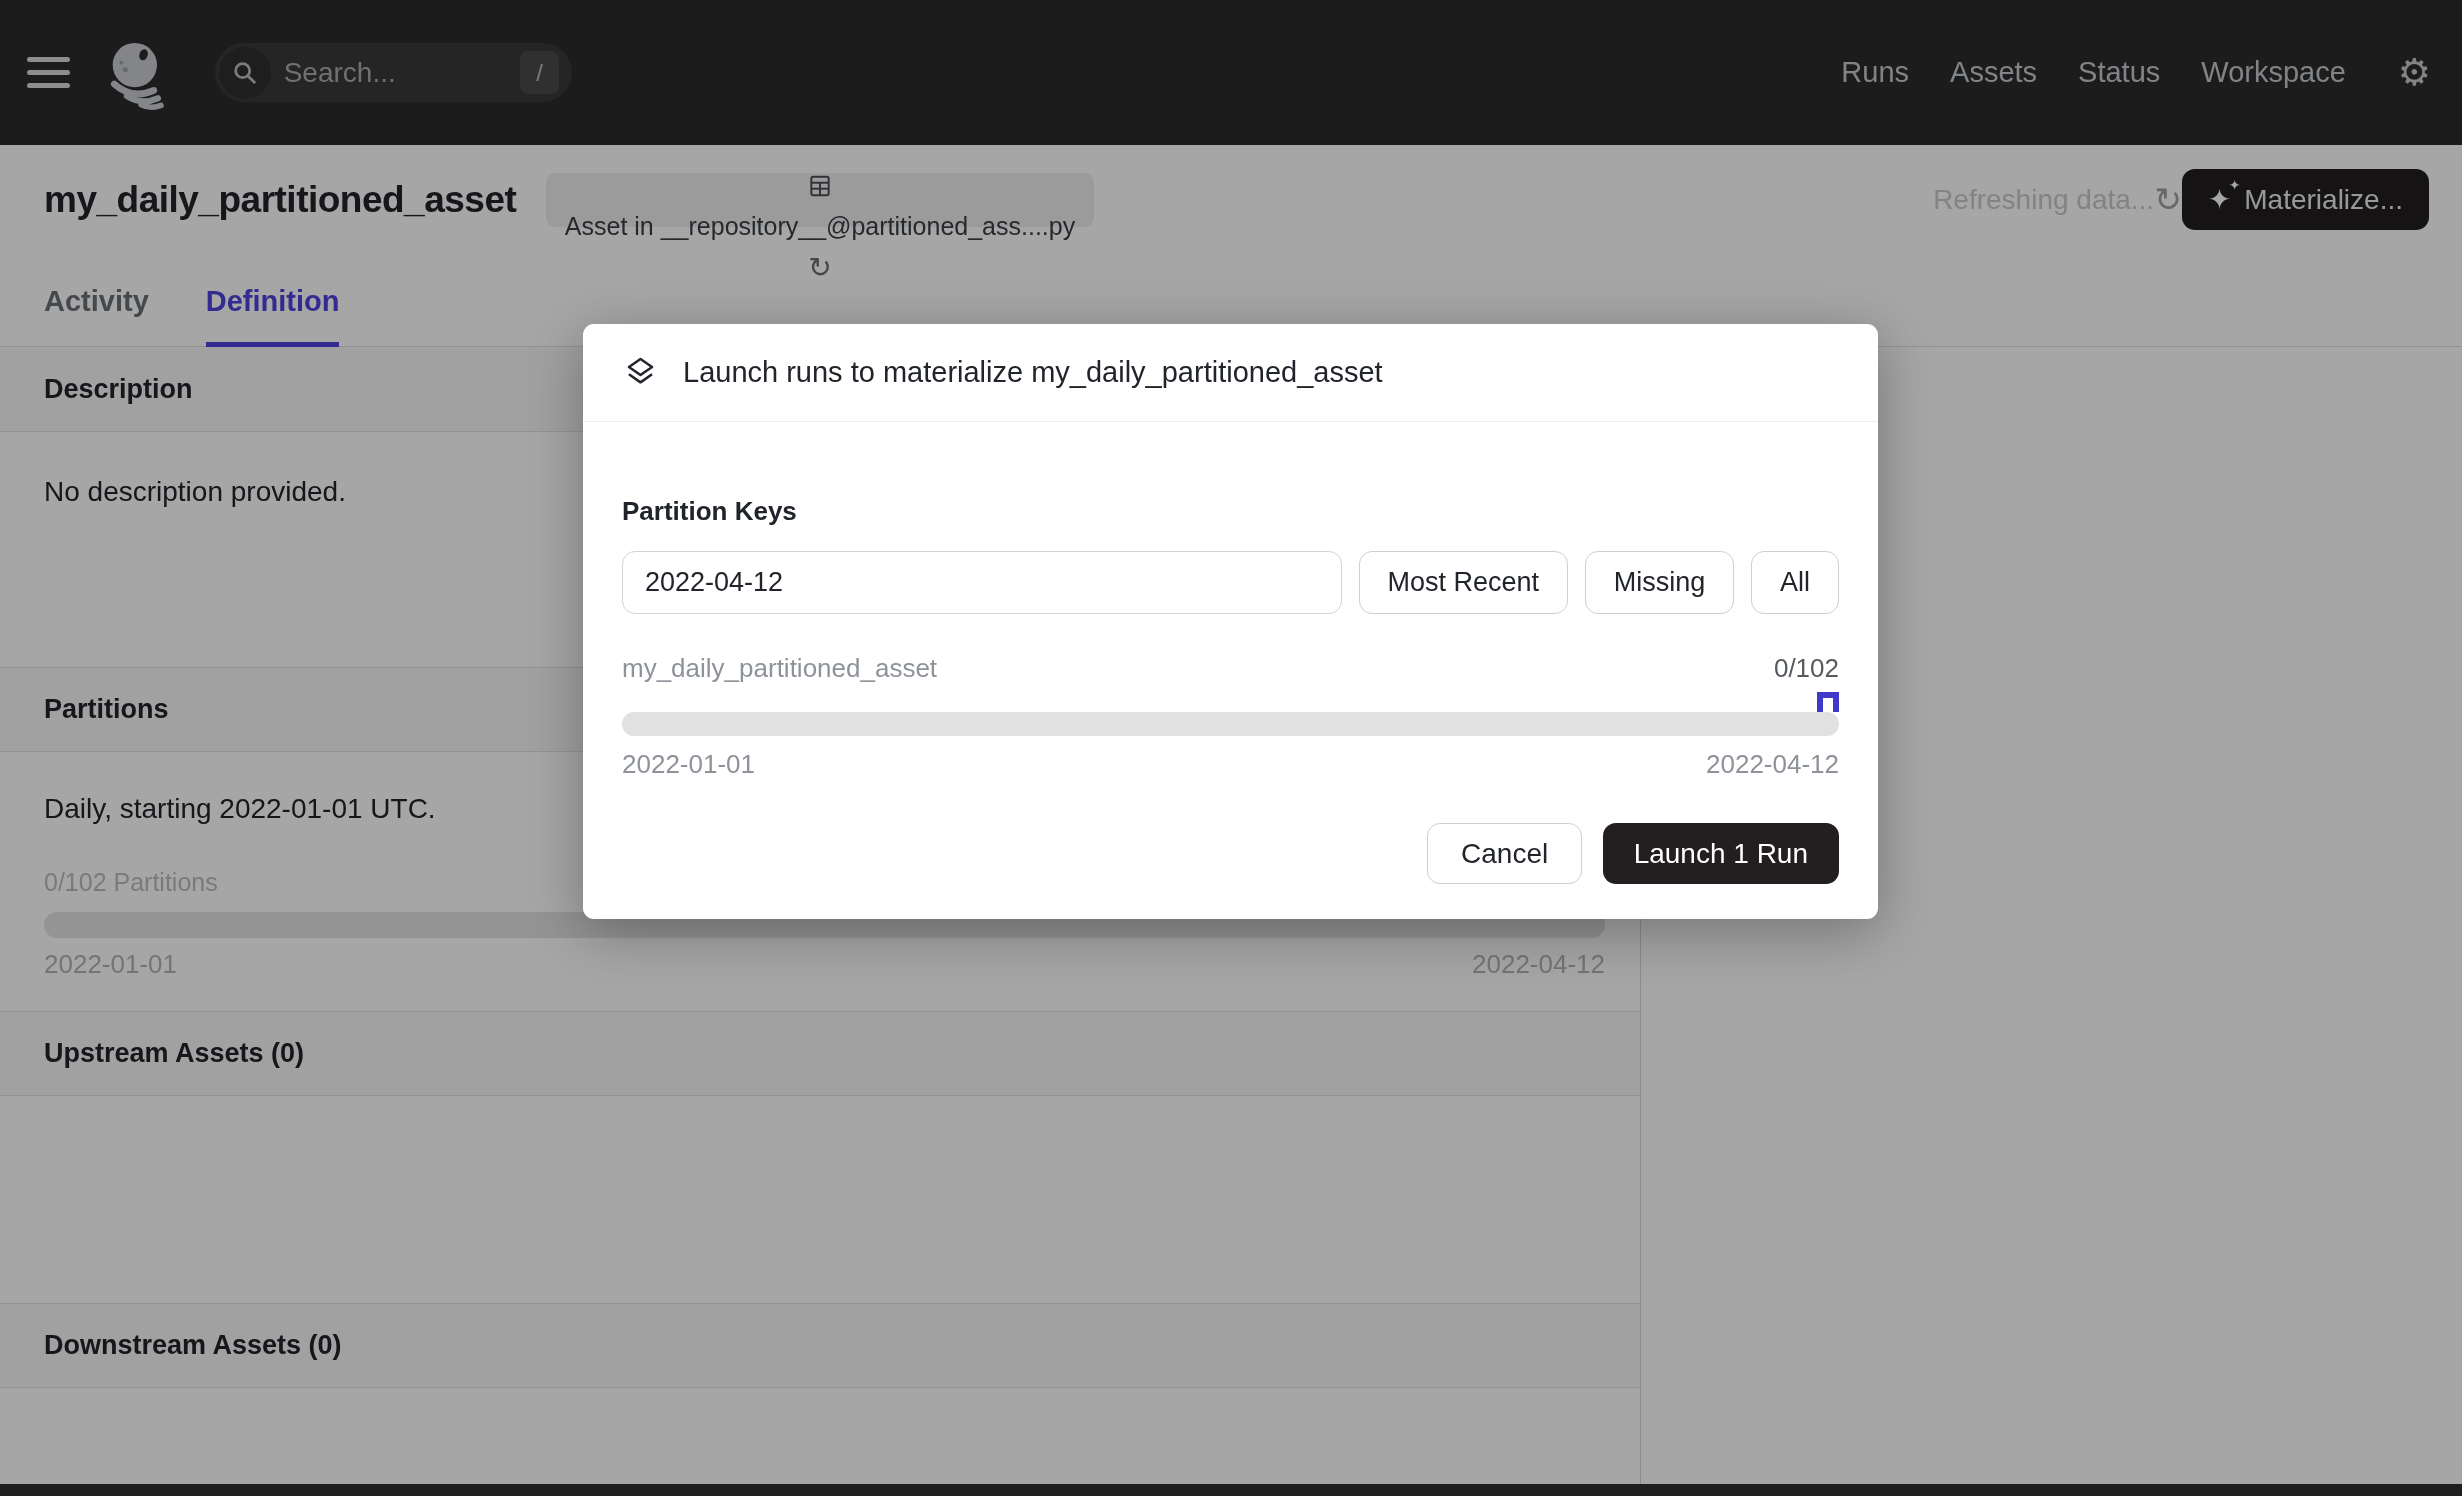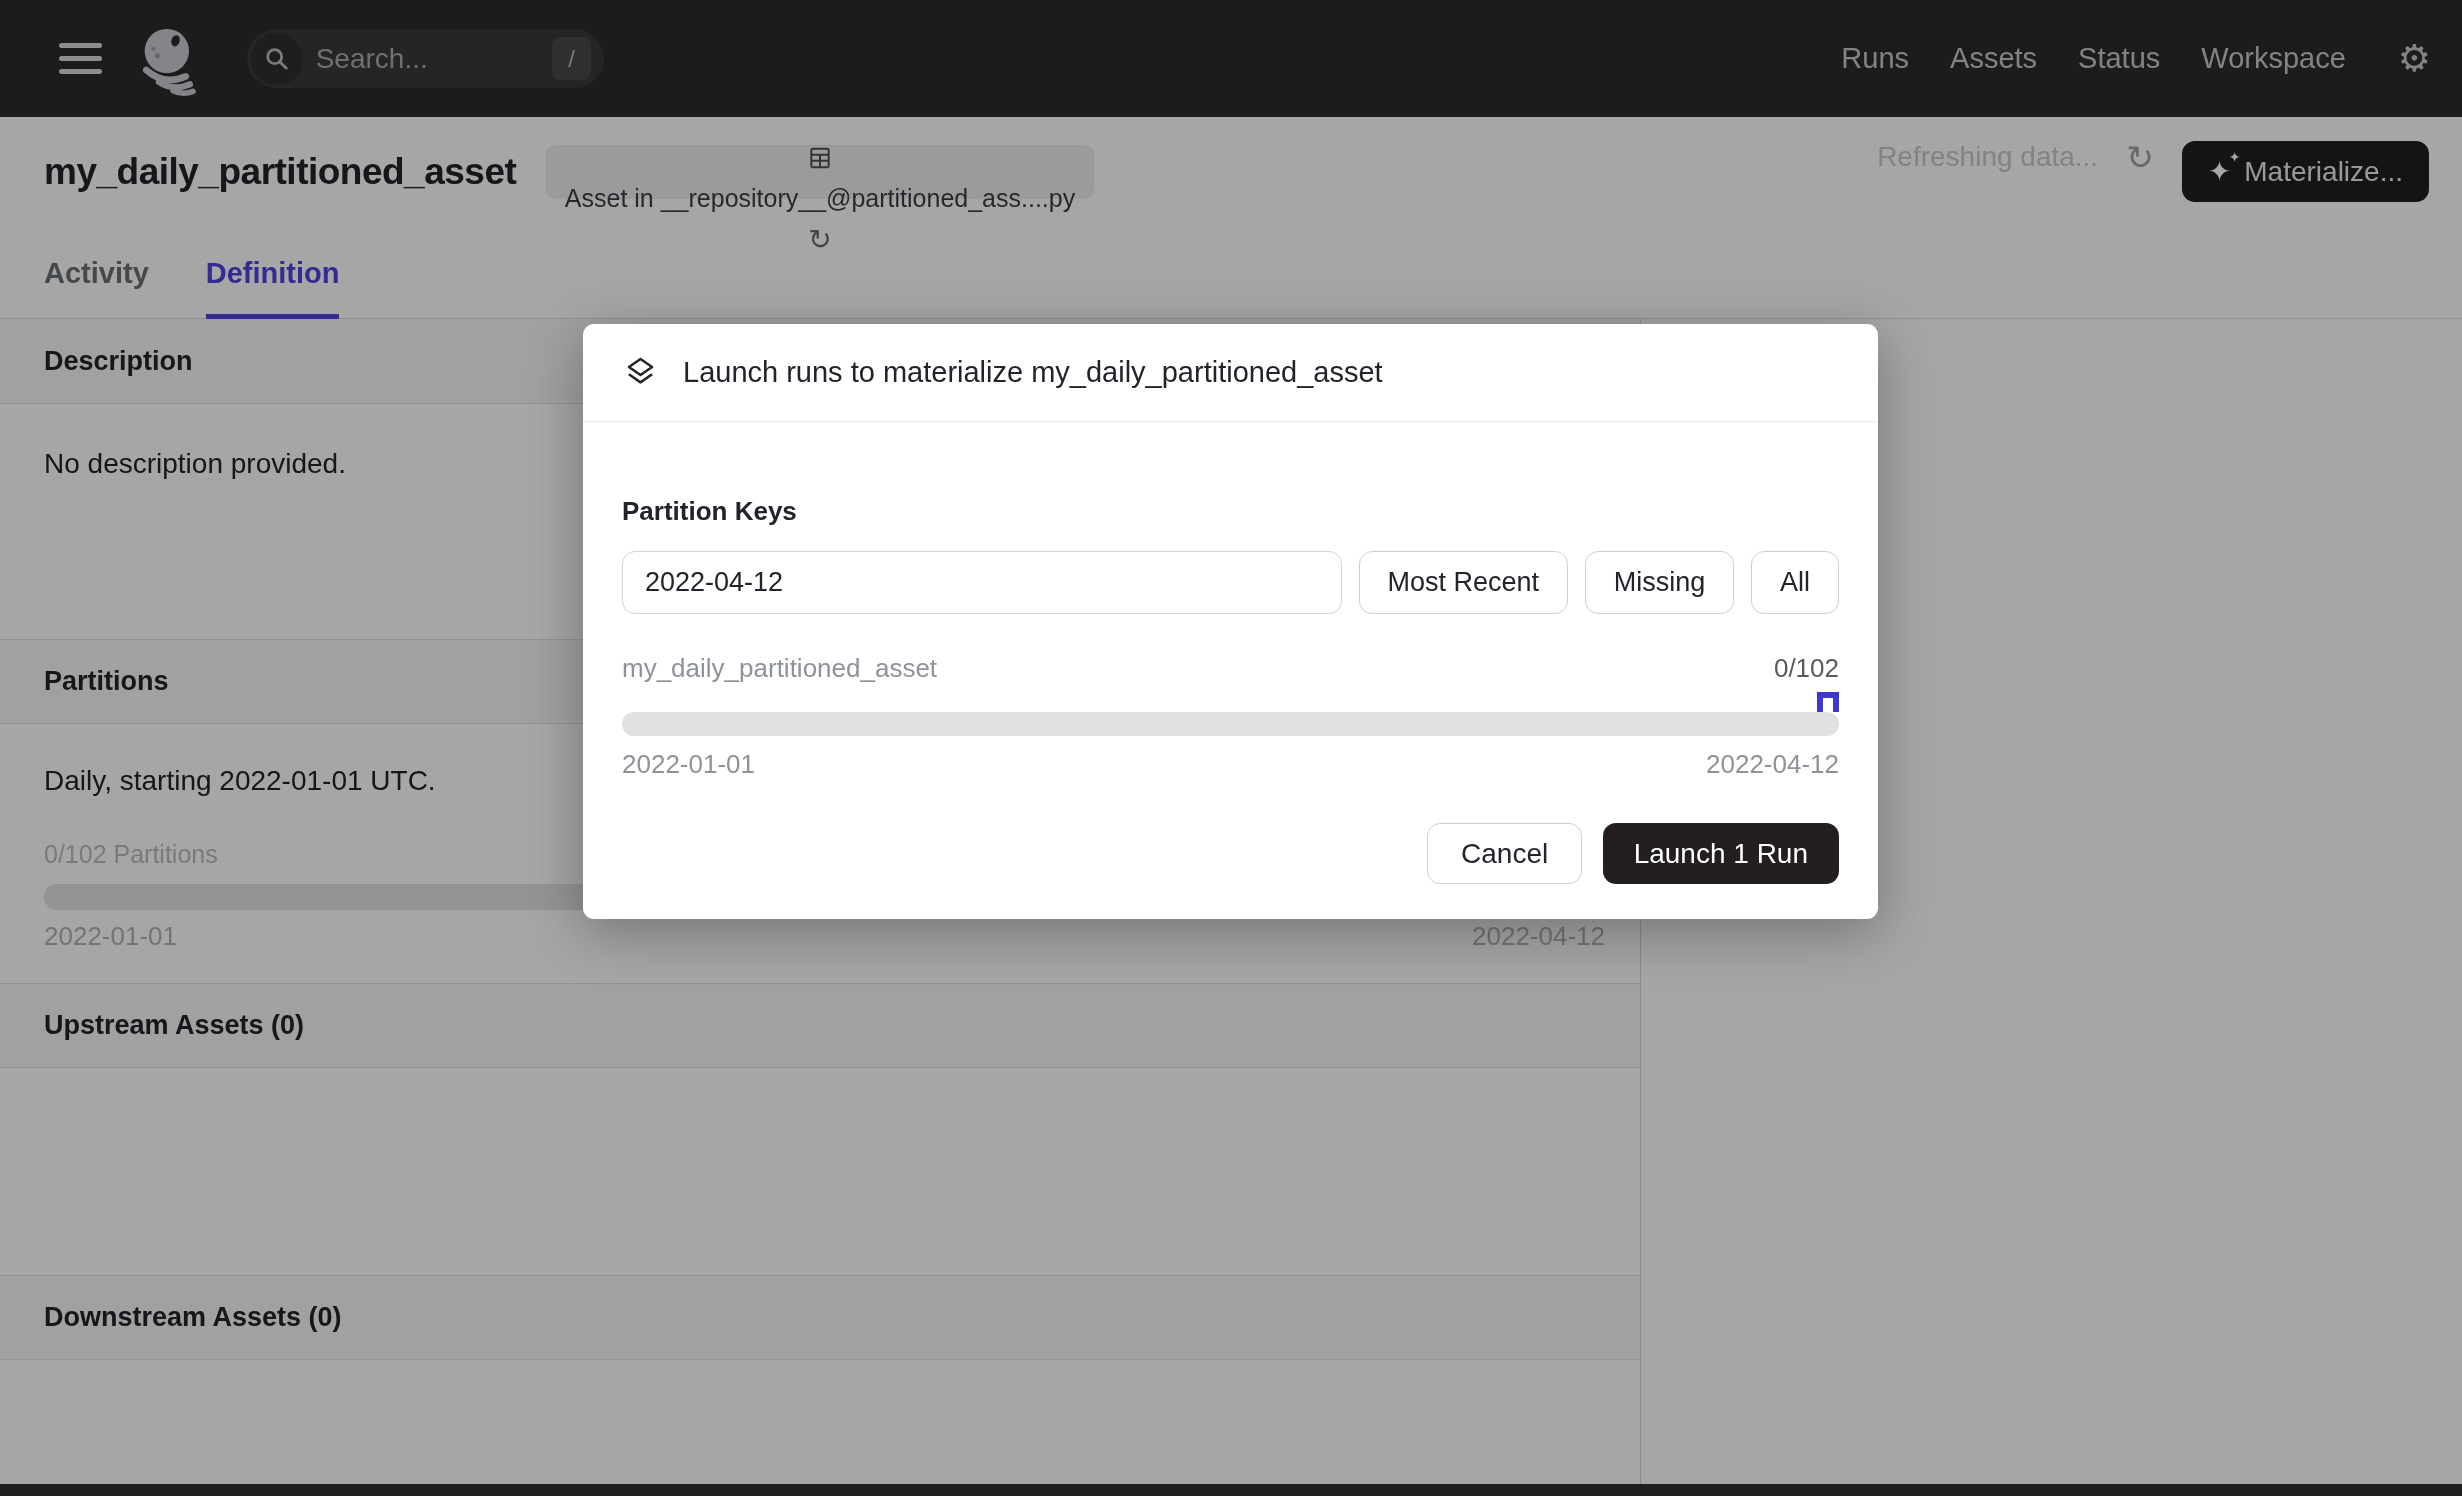--- a/index.html
+++ b/index.html
@@ -1,21 +1,21 @@
 <!DOCTYPE html>
 <html style="font-size:15px"><head>
 <meta charset="utf-8">
 <style>
   * { margin:0; padding:0; box-sizing:border-box; }
   html,body { width:2462px; height:1497px; overflow:hidden;
     font-family:"Liberation Sans", sans-serif; background:#ffffff; }
   .page { position:absolute; inset:0; background:#ffffff; }
 
   
-  .topbar { height:117px; background:#2B2B2B; display:flex; align-items:center; padding:0 31px 0 59px; }
+  .topbar { height:145px; background:#2B2B2B; display:flex; align-items:center; padding:0 31px 0 27px; }
   .hamburger { width:43px; display:flex; flex-direction:column; gap:8.3px; cursor:pointer; }
   .hamburger div { height:4.6px; background:#D9D9D9; border-radius:2.8px; }
   .logo { margin-left:30px; }
   .search { margin-left:39px; width:357px; height:59px; background:#3A3A3A; border-radius:30px;
     display:flex; align-items:center; padding:0 13px 0 0; }
   .search-circle { width:52px; height:52px; margin-left:3.7px; border-radius:50%; background:#2F2F2F;
     display:flex; align-items:center; justify-content:center; flex:none; }
   .search-placeholder { color:#A9ADB2; font-size:28px; margin-left:13px; flex:1; }
   .search-key { width:39px; height:43px; background:#4A4A4A; border-radius:8.3px; color:#BDBDBD;
     font-size:24px; display:flex; align-items:center; justify-content:center; }
@@ -24,21 +24,21 @@
   .gear { margin-left:52px; color:#C7CBD0; font-size:37px; cursor:pointer; line-height:1; }
 
   
   .page-header { height:109px; display:flex; align-items:center; padding:0 33px 0 44px; }
   .page-title { font-size:37px; font-weight:700; color:#21242A; letter-spacing:-0.5px; }
   .asset-tag { margin-left:30px; height:54px; background:#EFEFEF; border-radius:9.3px;
     display:flex; align-items:center; gap:13px; padding:0 18.5px;flex-direction:column; }
   .asset-tag svg { flex:none; }
   .asset-tag-text { font-size:25px; color:#3A3E44; }
   .tag-refresh { font-size:28px; color:#6A6E74; line-height:1; cursor:pointer; }
-  .header-right { margin-left:auto; display:flex; align-items:flex-start; gap:28px; }
+  .header-right { margin-left:auto; display:flex; align-items:center; }
   .refreshing { font-size:28px; color:#C9C9C9; }
   .hdr-refresh { font-size:33px; color:#9DA1A6; line-height:1; cursor:pointer; }
   .materialize-btn { height:61px; background:#211E1F; border:none; border-radius:13px; color:#ECECEC;
     font-size:28px; font-family:inherit; padding:0 26px; display:flex; align-items:center; gap:13px; cursor:pointer; }
   .sparkle { color:#FFFFFF; font-size:28px; line-height:1; position:relative; }
   .sparkle::after { content:"\2726"; position:absolute; font-size:14px; top:-7.4px; right:-9.3px; }
 
   
   .tabs { height:93px; padding:0 44px; border-bottom:1.9px solid #DFDFDF; display:flex; gap:57px; align-items:flex-end; }
   .tab { font-size:29px; font-weight:700; padding-bottom:24px; border-bottom:6.5px solid transparent;

